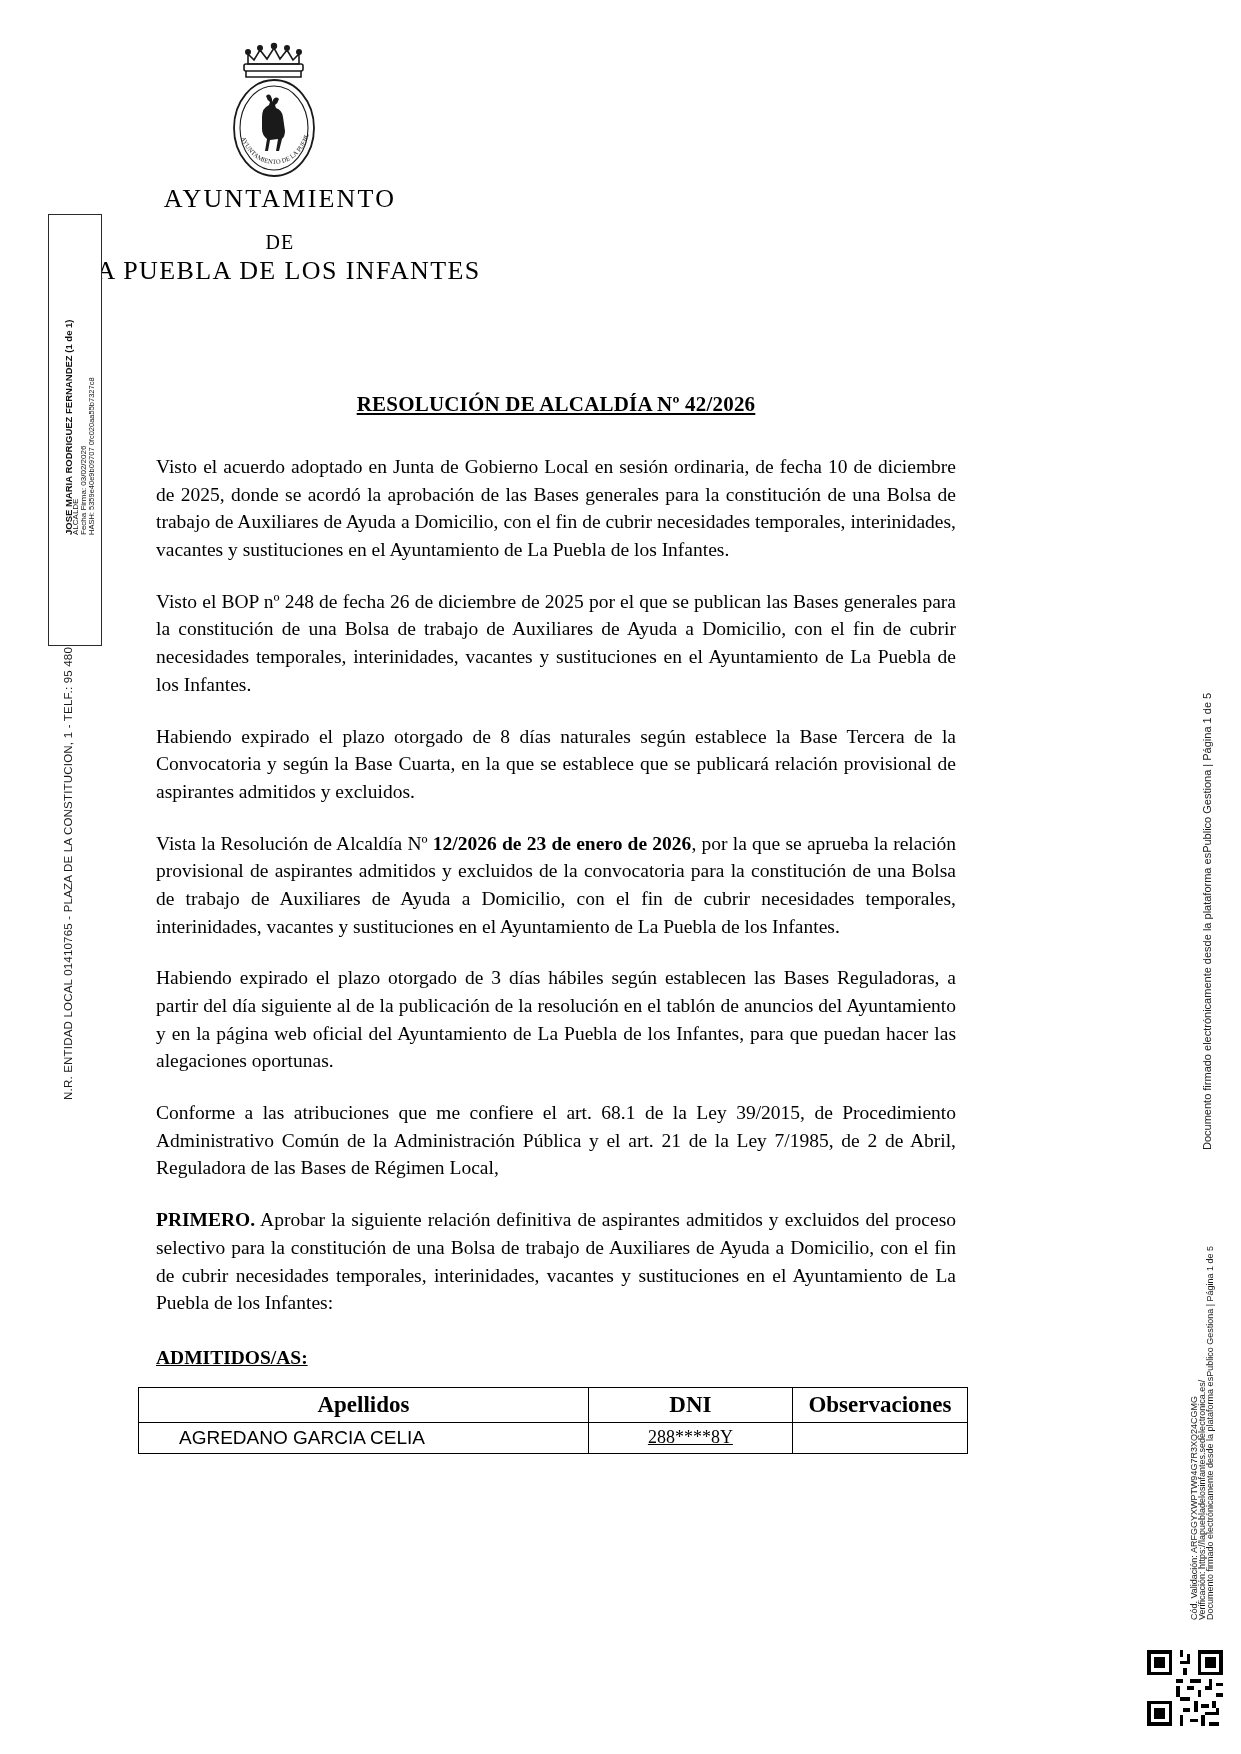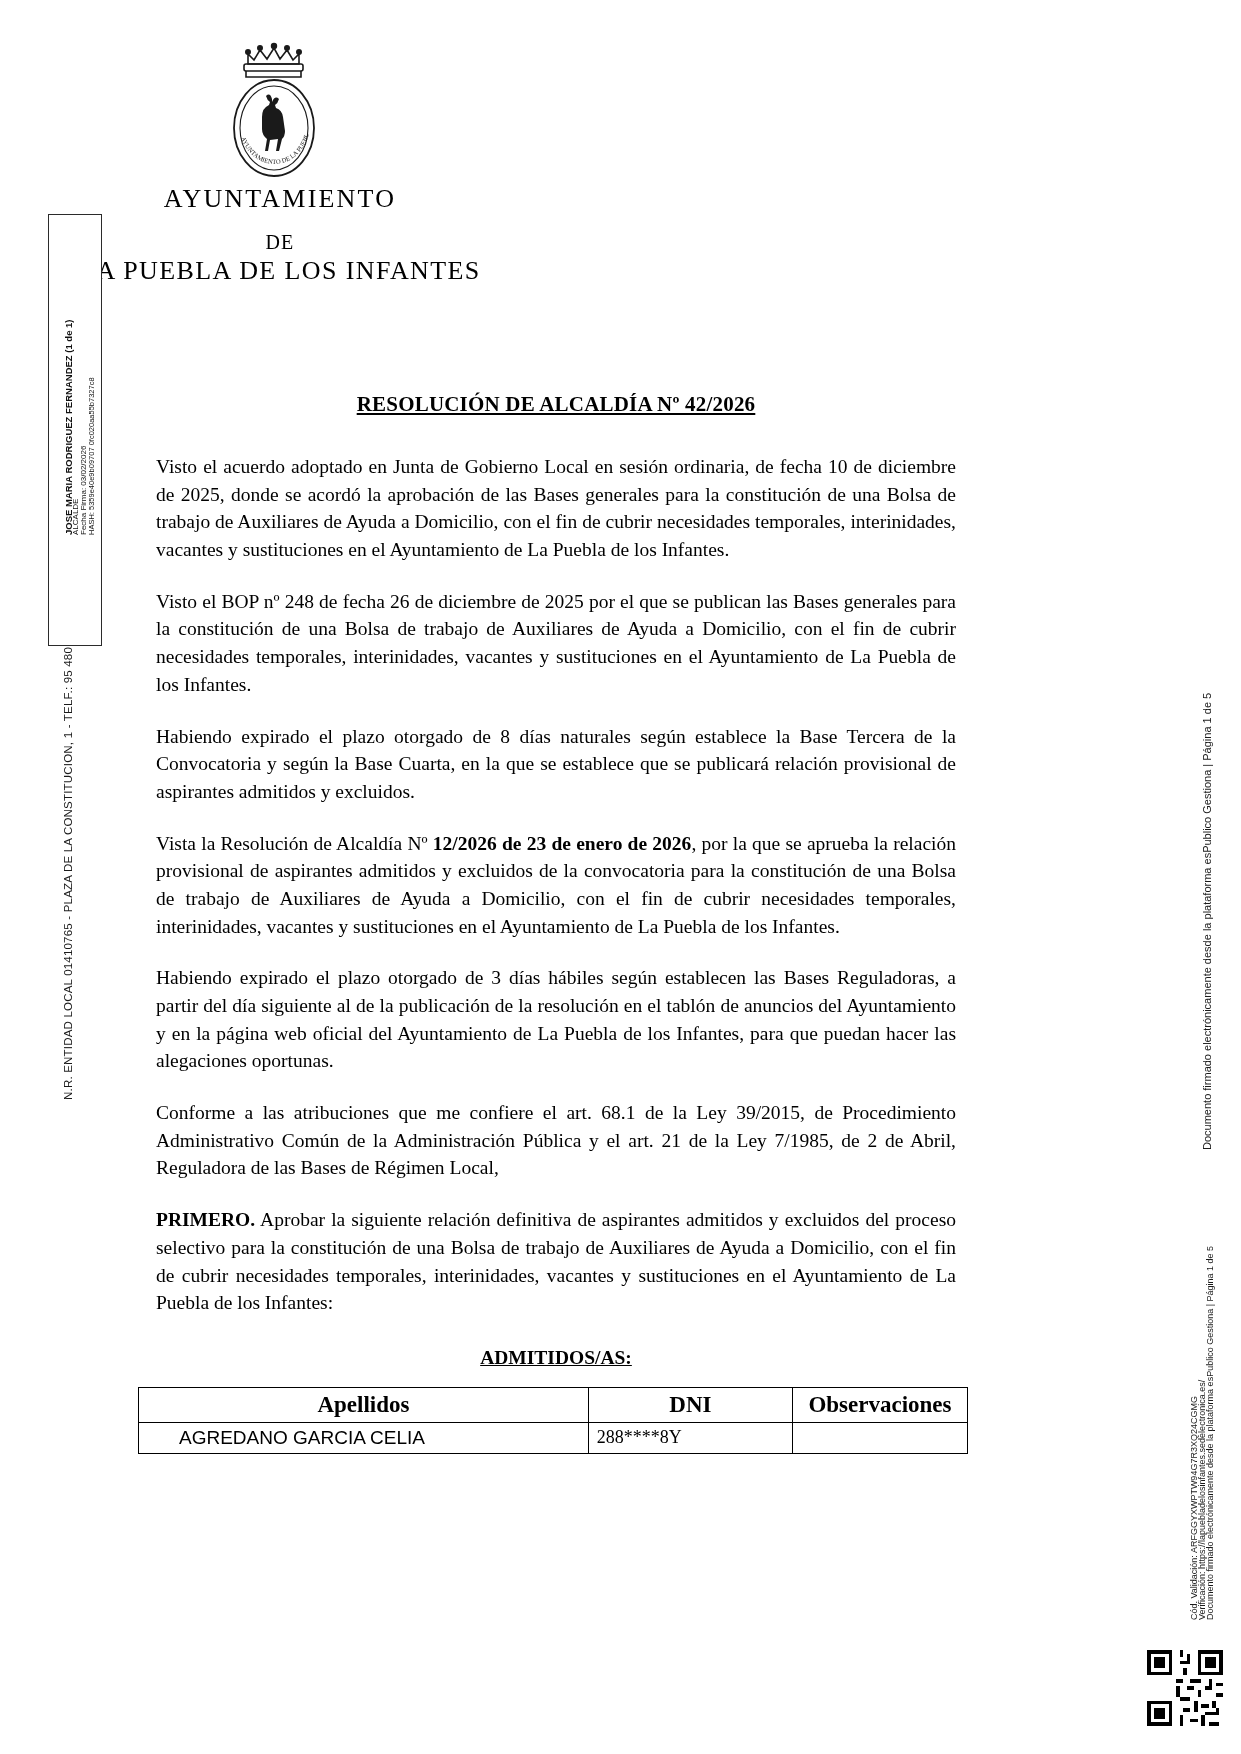--- a/index.html
+++ b/index.html
@@ -196,21 +196,21 @@
     text-align: justify;
     margin: 0 0 24px 0;
   }
   .center-bold {
     text-align: center;
     font-weight: bold;
     font-size: 19.5px;
     margin: 30px 0 26px 0;
   }
   .section-underline {
-    text-align: center;
+    text-align: left;
     font-weight: bold;
     font-size: 19.5px;
     text-decoration: underline;
     margin: 30px 0 18px 0;
   }
   b.inline-b { font-weight: bold; }
 
   
   table.admitted {
     width: 830px;
@@ -229,22 +229,23 @@
     text-align: center;
     font-size: 23px;
   }
   table.admitted td.name {
     text-align: left;
     font-family: "Liberation Sans", sans-serif;
     font-size: 19px;
     padding-left: 40px;
   }
   table.admitted td.dni {
-    text-align: left;
+    text-align: center;
     font-size: 18px;
+    text-decoration: underline;
   }
   table.admitted td.obs {
     text-align: center;
   }
   .col-ape { width: 470px; }
   .col-dni { width: 200px; }
   .col-obs { width: 160px; }
 </style>
 </head>
 <body>

